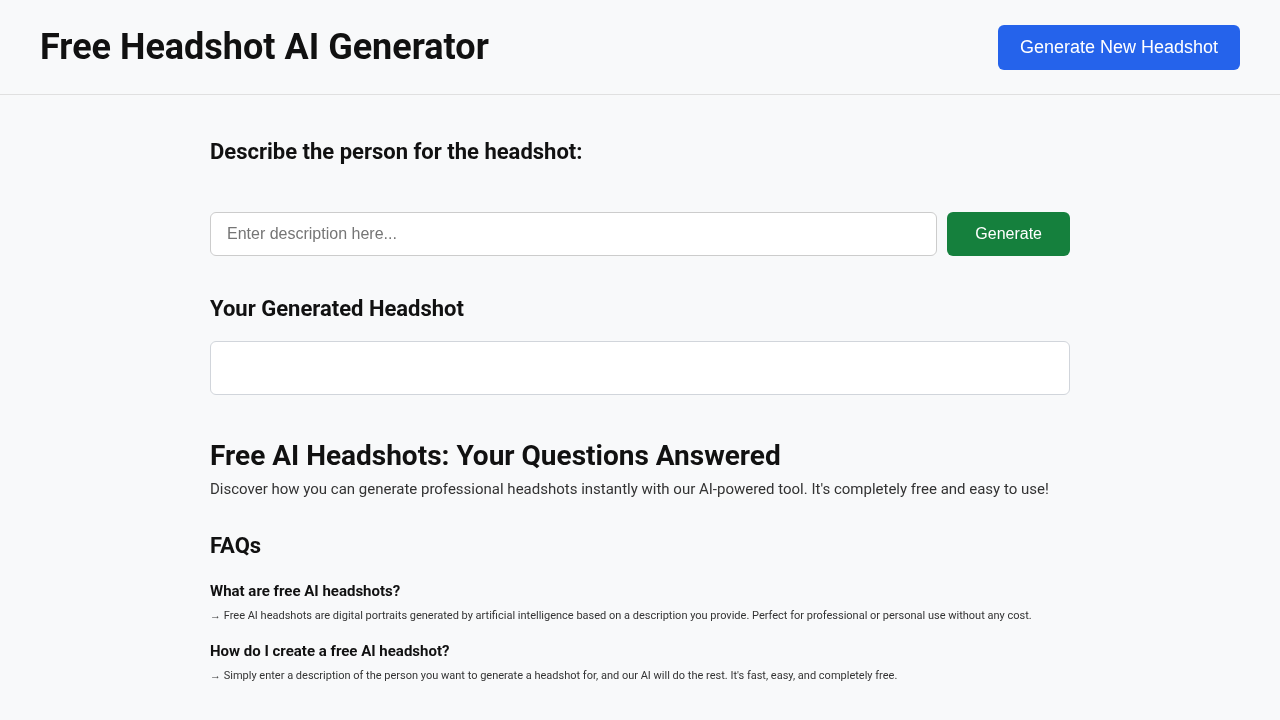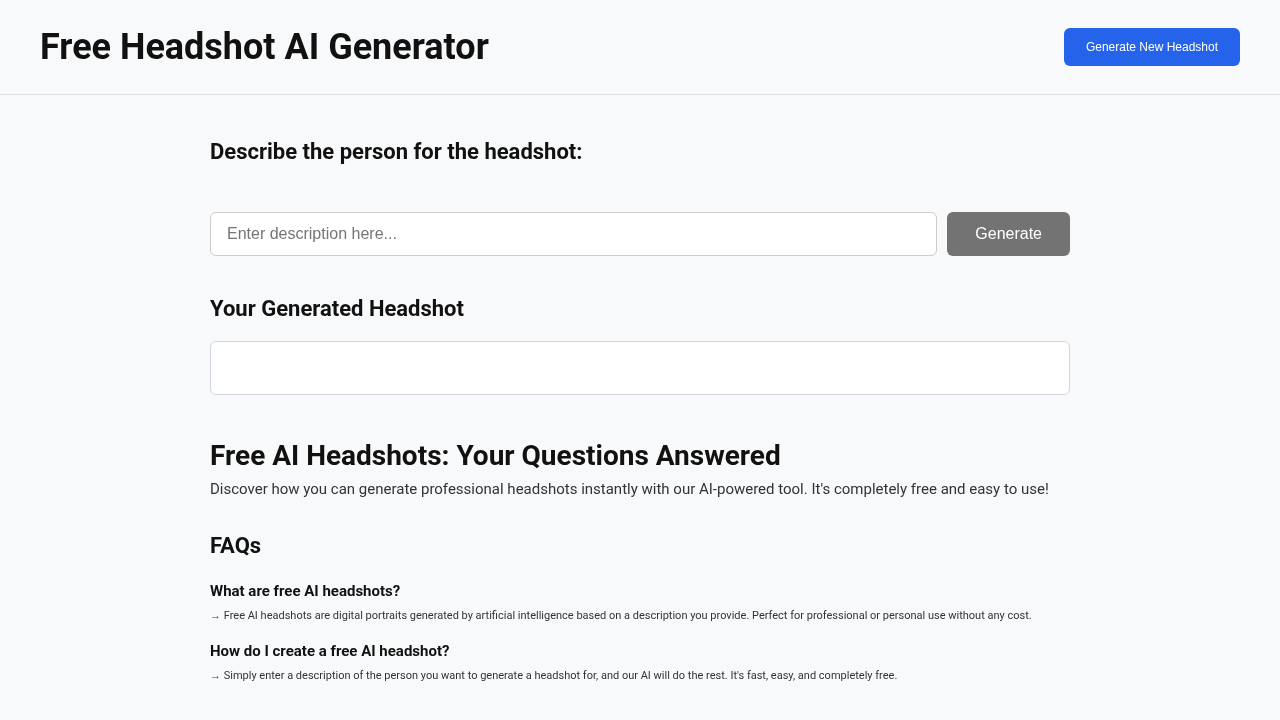--- a/index.html
+++ b/index.html
@@ -32,21 +32,21 @@
       font-weight: 700;
       color: #111;
     }
 
     .generate-new-btn {
       background-color: #2563eb;
       color: #fff;
       border: none;
       border-radius: 6px;
       padding: 12px 22px;
-      font-size: 12px;
+      font-size: 18px;
       font-weight: 500;
       cursor: pointer;
     }
 
     main {
       max-width: 900px;
       margin: 0 auto;
       padding: 40px 20px;
     }
 
@@ -69,21 +69,21 @@
       padding: 12px 16px;
       font-size: 16px;
       border: 1px solid #ccc;
       border-radius: 6px;
       outline: none;
       background: #fff;
       color: #999;
     }
 
     .generate-btn {
-      background-color: #737373;
+      background-color: #15803d;
       color: #fff;
       border: none;
       border-radius: 6px;
       padding: 12px 28px;
       font-size: 16px;
       font-weight: 500;
       cursor: pointer;
       white-space: nowrap;
     }
 

